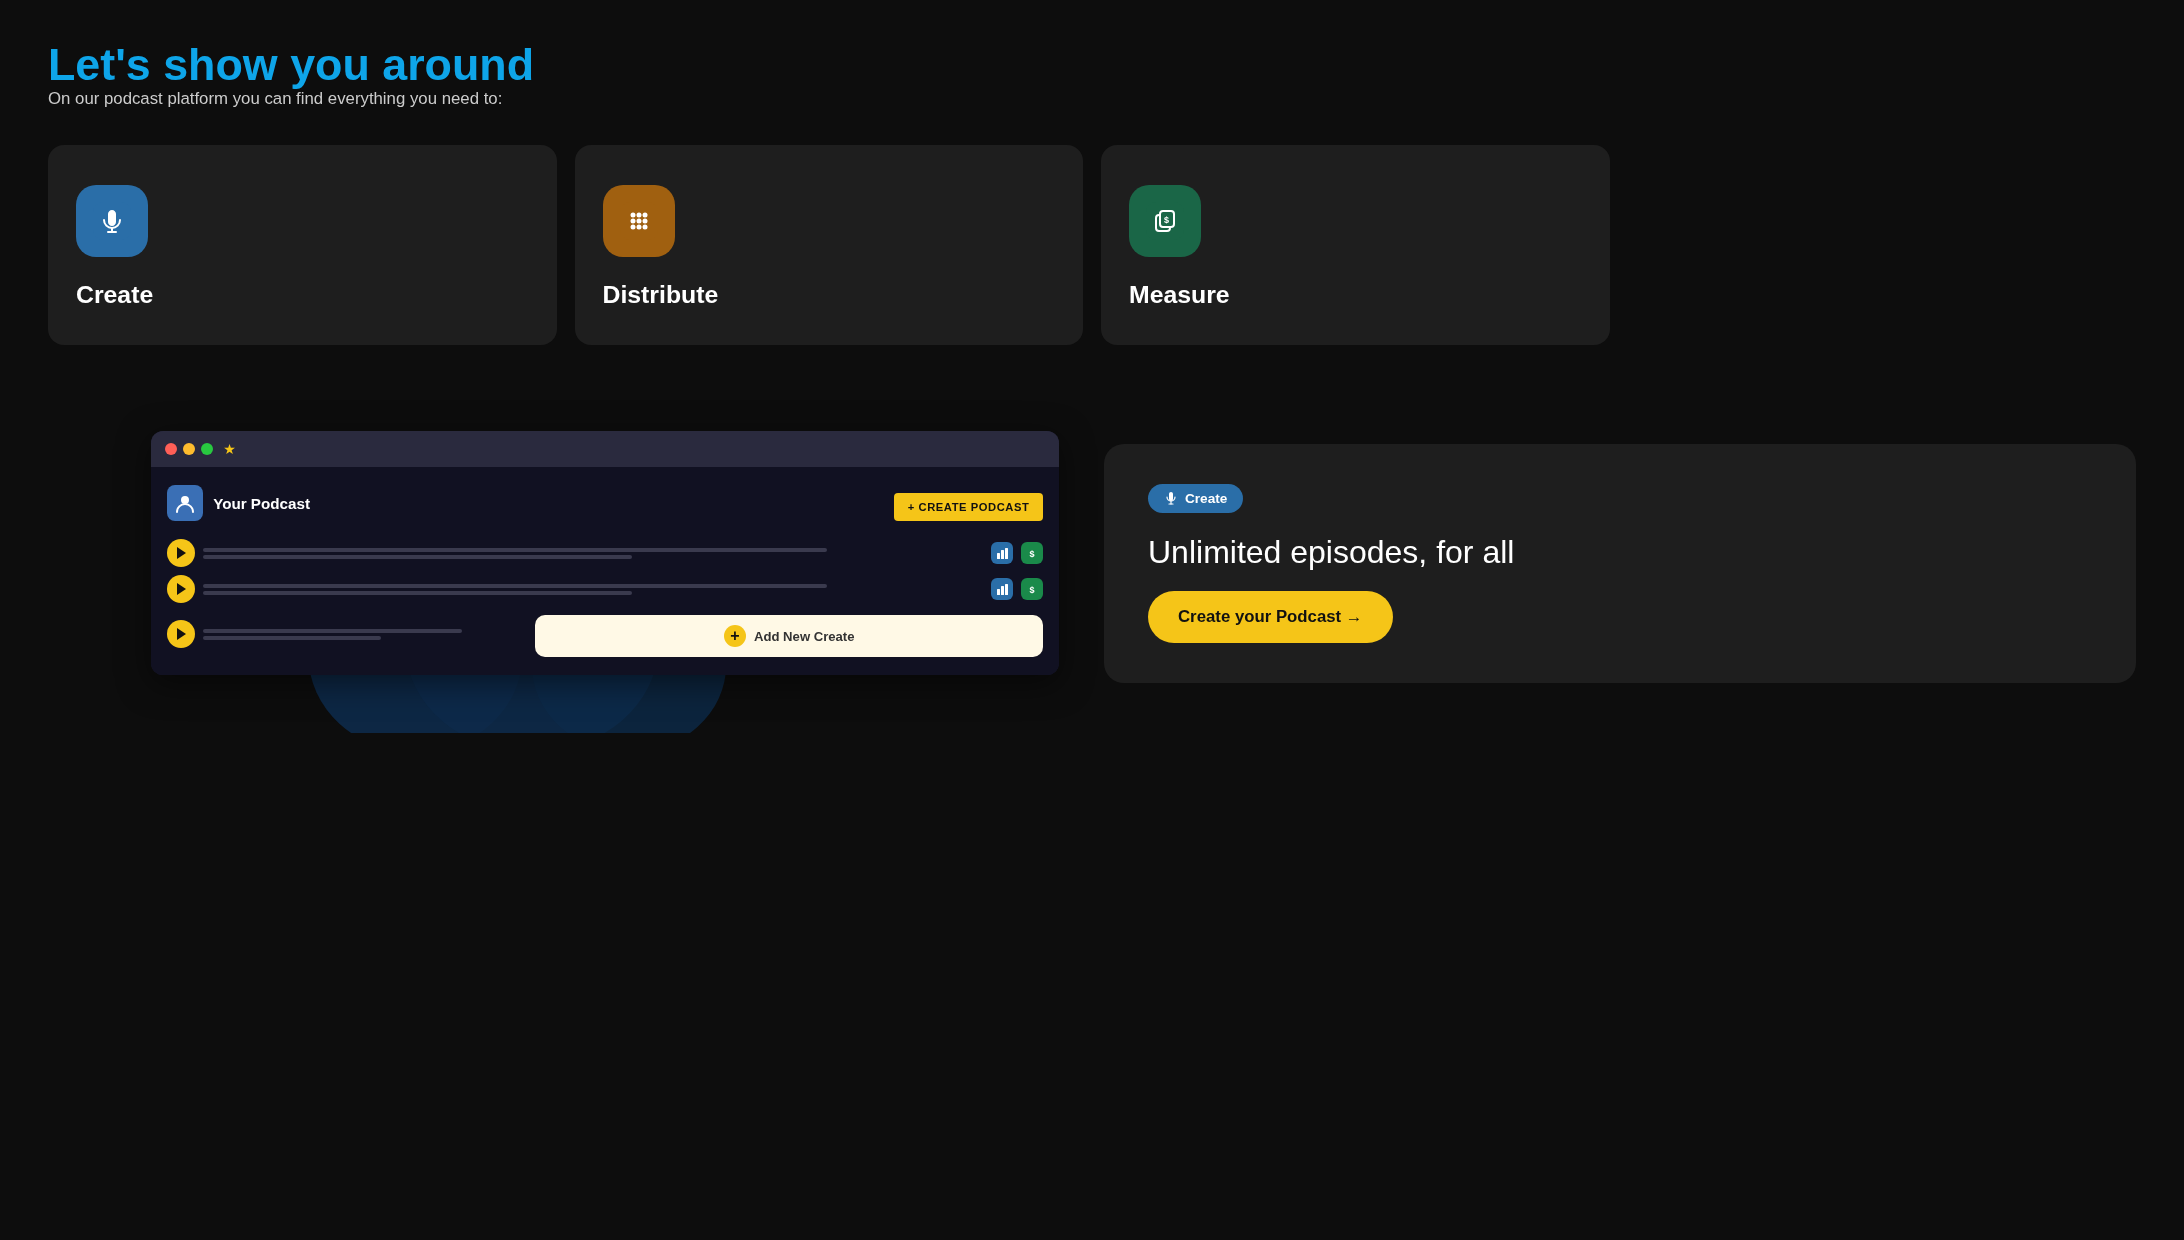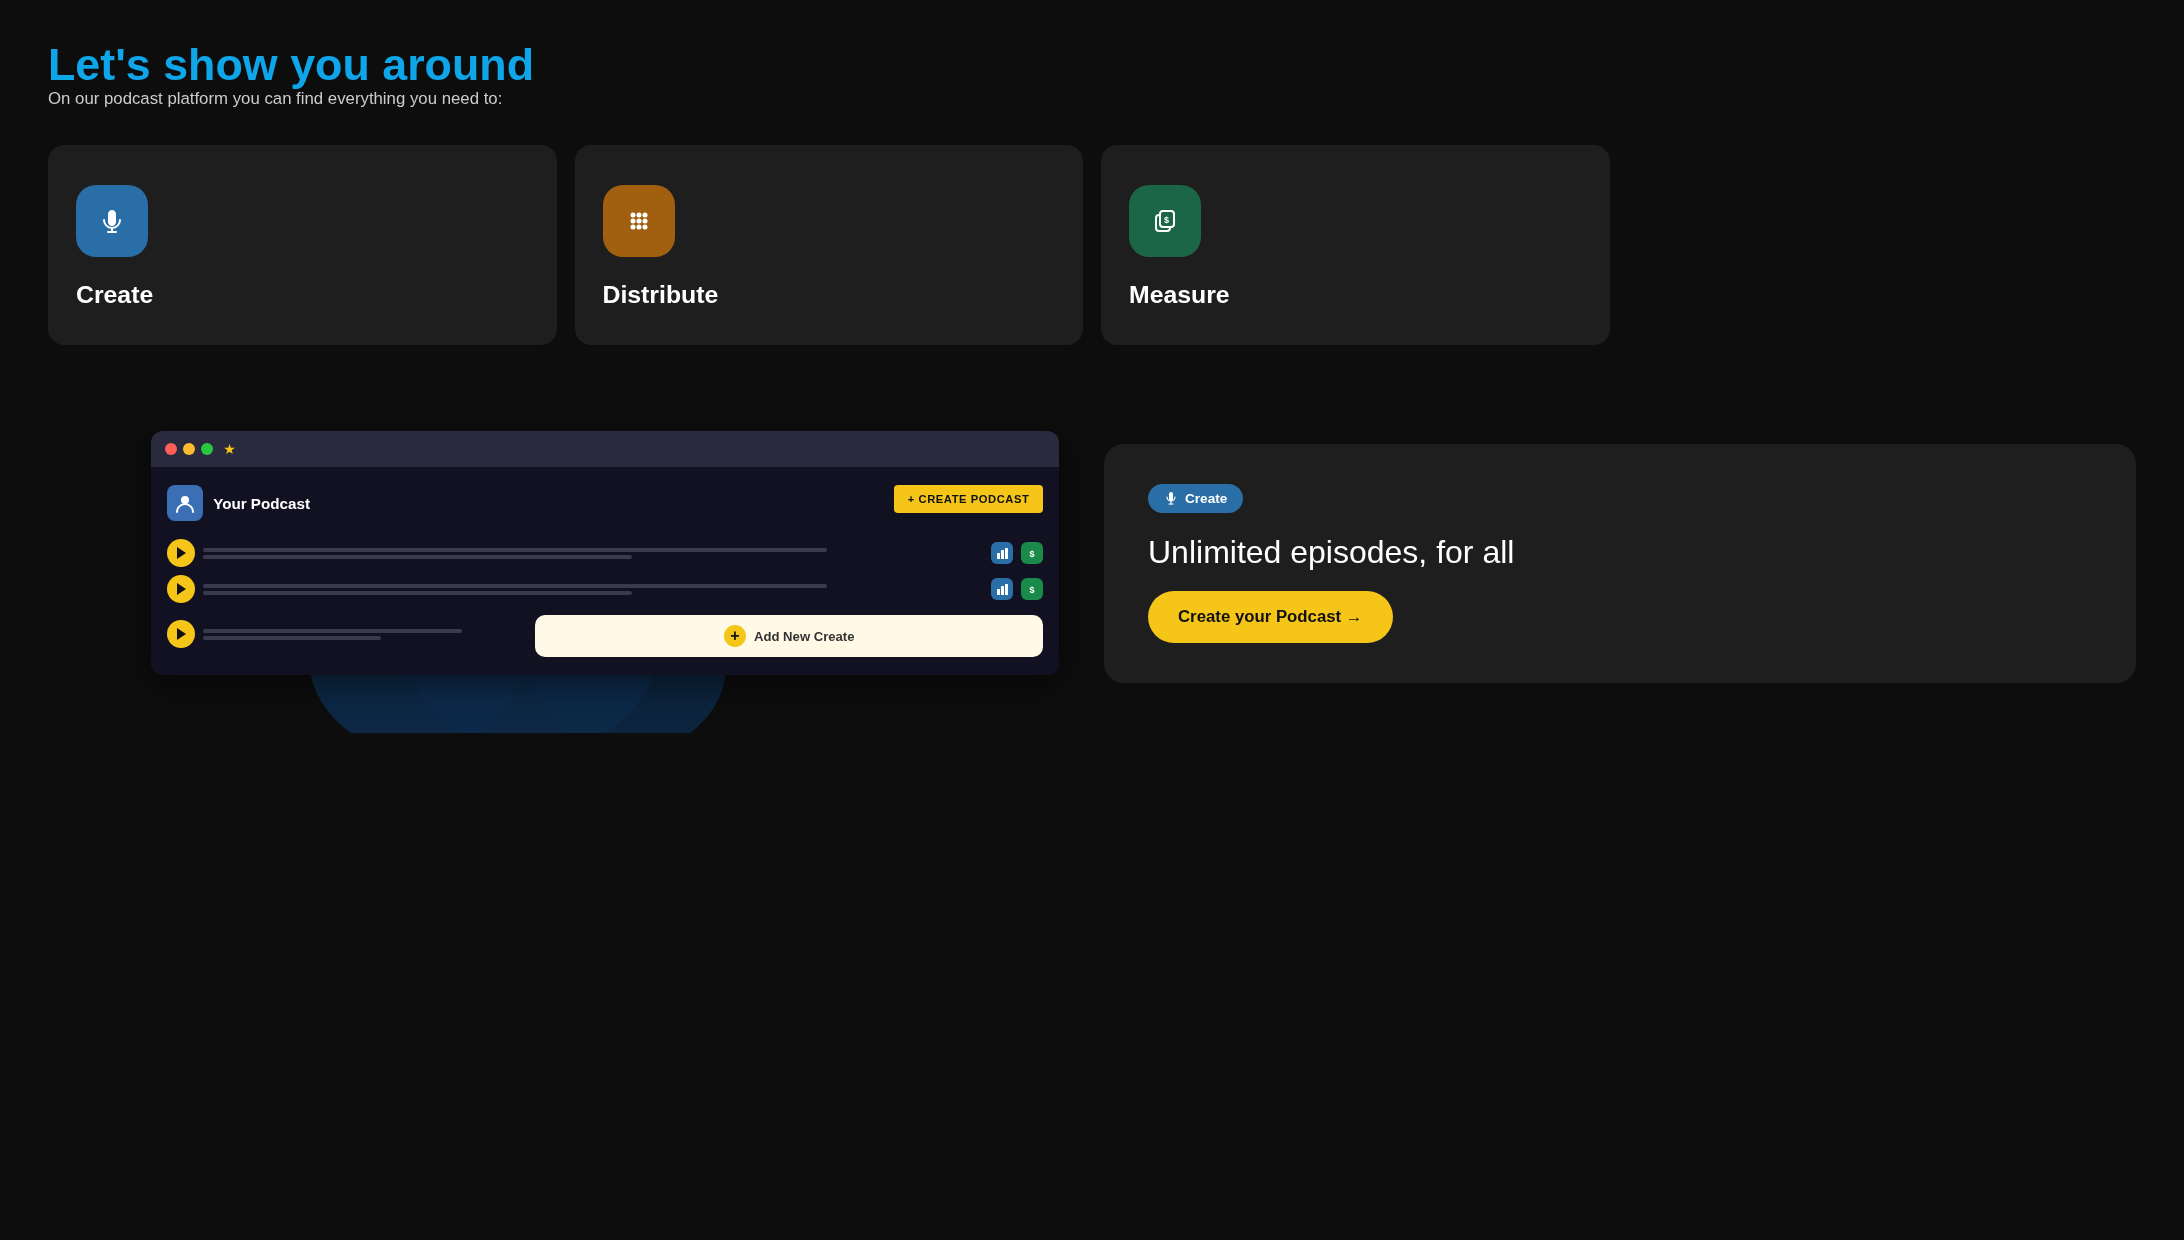--- a/index.html
+++ b/index.html
@@ -125,21 +125,21 @@
       color: #f5c518;
     }
 
     .browser-content {
       background: #111122;
       padding: 18px 16px;
     }
 
     .podcast-header {
       display: flex;
-      align-items: flex-start;
+      align-items: flex-end;
       justify-content: space-between;
       margin-bottom: 18px;
     }
 
     .podcast-title-row {
       display: flex;
       align-items: center;
       gap: 10px;
     }
 

